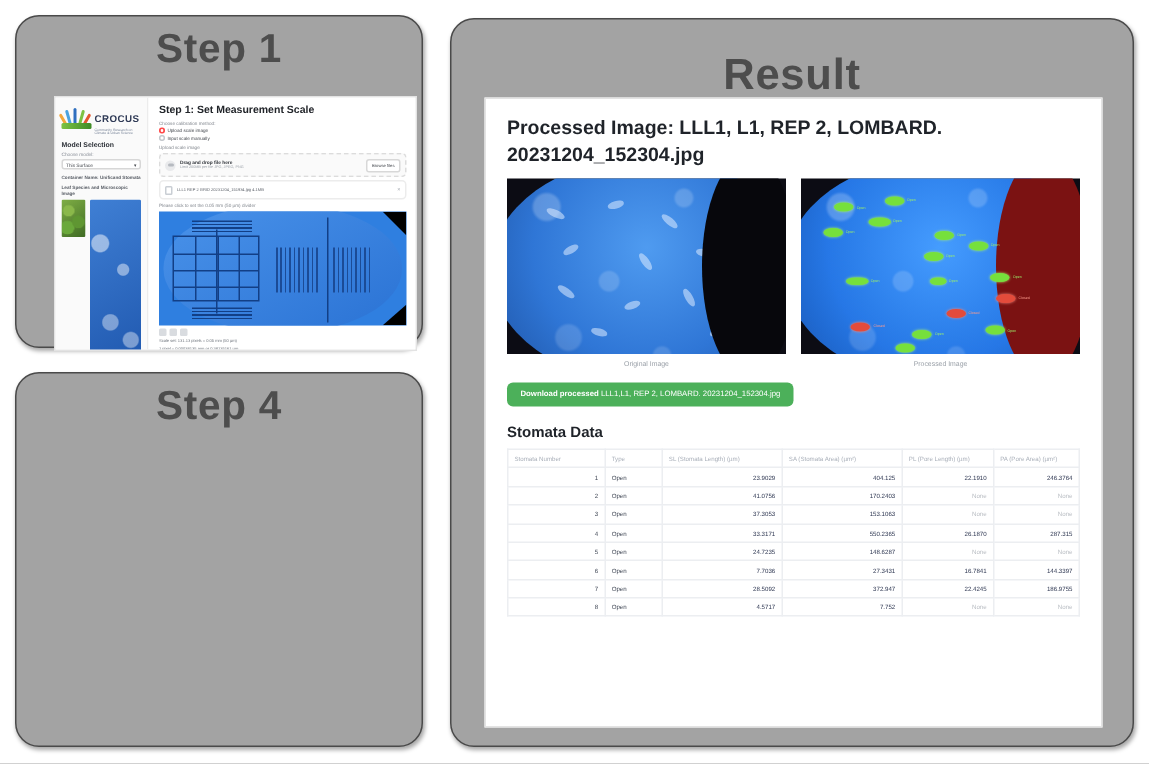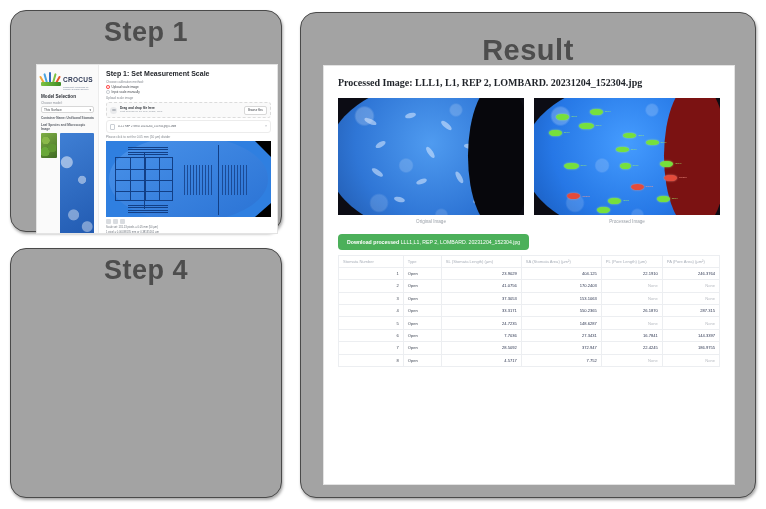--- a/index.html
+++ b/index.html
@@ -147,21 +147,21 @@
 
   .tinytools { display:flex; align-items:center; gap:2px; margin-top:2px; }
   .tinytools .tt { width:5px; height:5px; background:#d9dce0; border-radius:1px; }
   .scale-note { font-size:2.7px; color:#6d737b; margin-top:2px; }
 
   
   #app-result {
     position:absolute; left:22px; top:52px; width:412px; height:420px;
     background:#fff; border:1px solid #e3e3e3; overflow:hidden; padding:10px 14px;
   }
-  .res-title { font-size:10px; font-weight:bold; color:#1f2329; line-height:1.35;font-family:Liberation Serif, serif; }
+  .res-title { font-size:13px; font-weight:bold; color:#1f2329; line-height:1.35; }
   .res-sub { font-size:7.5px; font-weight:bold; color:#1f2329; margin-top:7px; }
 
   .img-row { display:flex; gap:10px; margin-top:8px; }
   .img-col { flex:1; }
   .micro {
     width:100%; height:117px; position:relative; overflow:hidden; background:#0c0c14;
   }
   .micro .field {
     position:absolute; left:-6%; top:-12%; width:112%; height:128%; border-radius:50%;
     background:
@@ -369,20 +369,21 @@
           <div class="st open" style="left:34%;top:94%;width:7%;height:5%;"></div>
         </div>
         <div class="cap">Processed Image</div>
       </div>
     </div>
 
     <div class="dl-btn">
       <b>Download processed </b><span>LLL1,L1, REP 2, LOMBARD. 20231204_152304.jpg</span>
     </div>
 
+    <div class="tbl-h">Stomata Data</div>
 
     <table>
       <colgroup>
           <col class="c0">
           <col class="c1">
           <col class="c2">
           <col class="c3">
           <col class="c4">
           <col class="c5">
         </colgroup>

